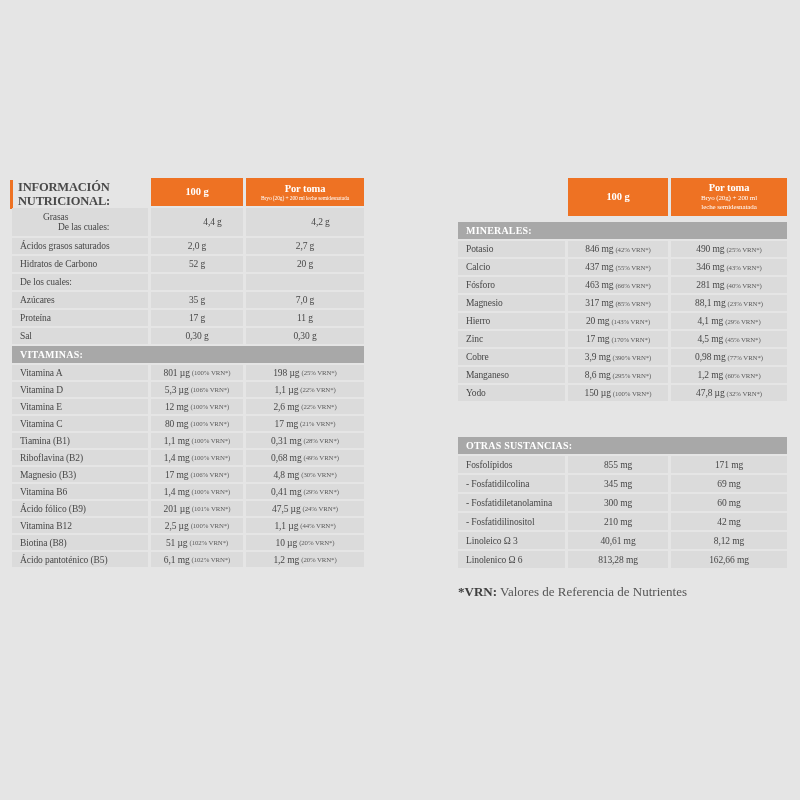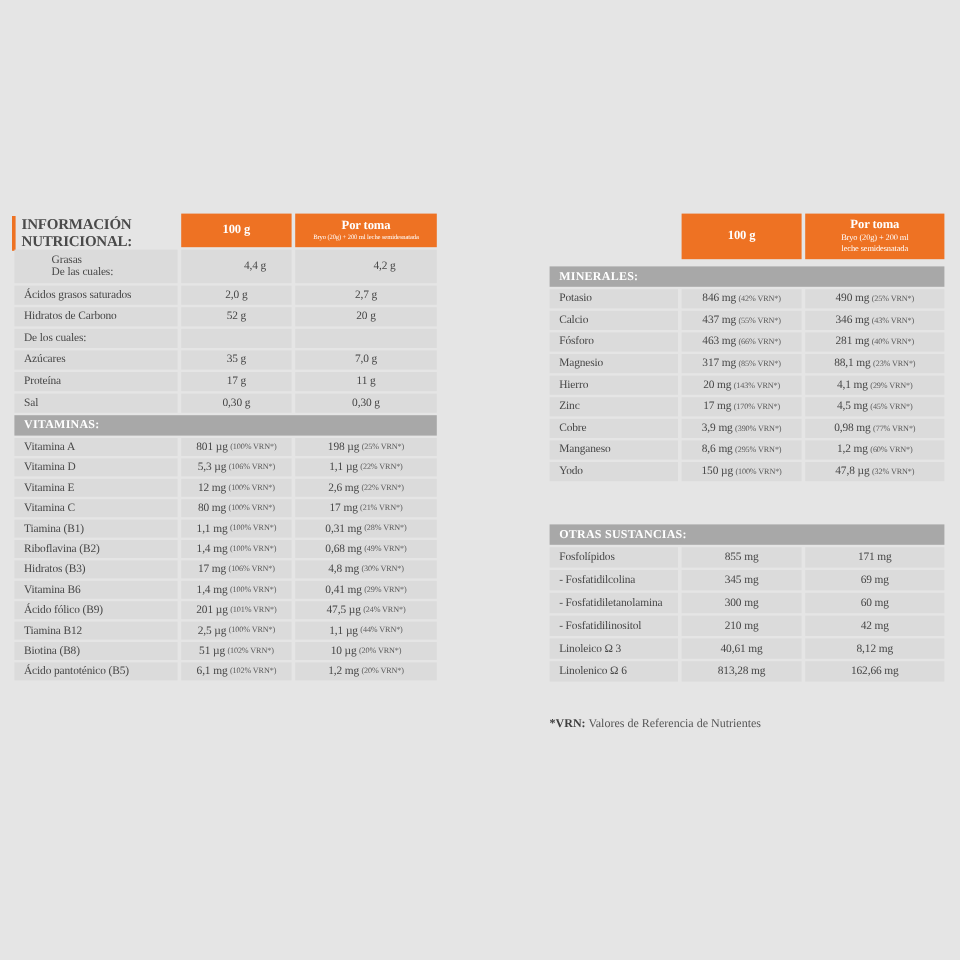--- a/index.html
+++ b/index.html
@@ -22,21 +22,21 @@
   .row { display:flex; gap:3px; }
   .cell {
     background:var(--rowgray); box-sizing:border-box;
     display:flex; align-items:center; justify-content:center;
     font-size:9.5px; letter-spacing:-0.1px; color:#474747;
   }
   .c-label {
     flex-direction:column; align-items:flex-start; justify-content:center;
     padding-left:8px; text-align:left;
   }
-  .c-label .sub { font-size:9.5px; }
+  .c-label .sub { font-size:9.5px;margin-left:15px; }
   .c-val { text-align:center; }
   .pct { font-size:6.8px; margin-left:2px; color:#5a5a5a; white-space:nowrap; }
 
   
   .left-tbl  { left:12px;  top:178px; width:352px; }
   .left-tbl  .c-label { width:136px; }
   .left-tbl  .c-v1 { width:92px; }
   .left-tbl  .c-v2 { width:118px; }
   .right-tbl { left:458px; top:178px; width:329px; }
   .right-tbl .c-label { width:107px; }
@@ -64,21 +64,21 @@
 
   
   .section {
     background:var(--secgray); color:#ffffff; font-weight:bold; font-size:10px;
     height:17px; display:flex; align-items:center; padding-left:8px;
     letter-spacing:0.2px;
   }
   .sec-minerals { margin-top:4px; }
   .sec-others  { margin-top:34px; }
 
-  .footnote { margin-top:28px; font-size:10px; color:#555555; background:transparent; }
+  .footnote { margin-top:14px; font-size:13px; color:#555555; background:transparent; }
   .footnote b { color:#3f3f3f; }
 </style>
 </head>
 <body>
 
 <div class="canvas">
 
   <div class="title-block">
     <div>INFORMACIÓN</div>
     <div>NUTRICIONAL:</div>
@@ -254,21 +254,21 @@
             <span>1,4 mg</span>
             <span class="pct">(100% VRN*)</span>
           </div>
           <div class="cell c-v2 c-val">
             <span>0,68 mg</span>
             <span class="pct">(49% VRN*)</span>
           </div>
         </div>
         <div class="row">
           <div class="cell c-label">
-            <span>Hidratos (B3)</span>
+            <span>Magnesio (B3)</span>
           </div>
           <div class="cell c-v1 c-val">
             <span>17 mg</span>
             <span class="pct">(106% VRN*)</span>
           </div>
           <div class="cell c-v2 c-val">
             <span>4,8 mg</span>
             <span class="pct">(30% VRN*)</span>
           </div>
         </div>
@@ -293,21 +293,21 @@
             <span>201 µg</span>
             <span class="pct">(101% VRN*)</span>
           </div>
           <div class="cell c-v2 c-val">
             <span>47,5 µg</span>
             <span class="pct">(24% VRN*)</span>
           </div>
         </div>
         <div class="row">
           <div class="cell c-label">
-            <span>Tiamina B12</span>
+            <span>Vitamina B12</span>
           </div>
           <div class="cell c-v1 c-val">
             <span>2,5 µg</span>
             <span class="pct">(100% VRN*)</span>
           </div>
           <div class="cell c-v2 c-val">
             <span>1,1 µg</span>
             <span class="pct">(44% VRN*)</span>
           </div>
         </div>

